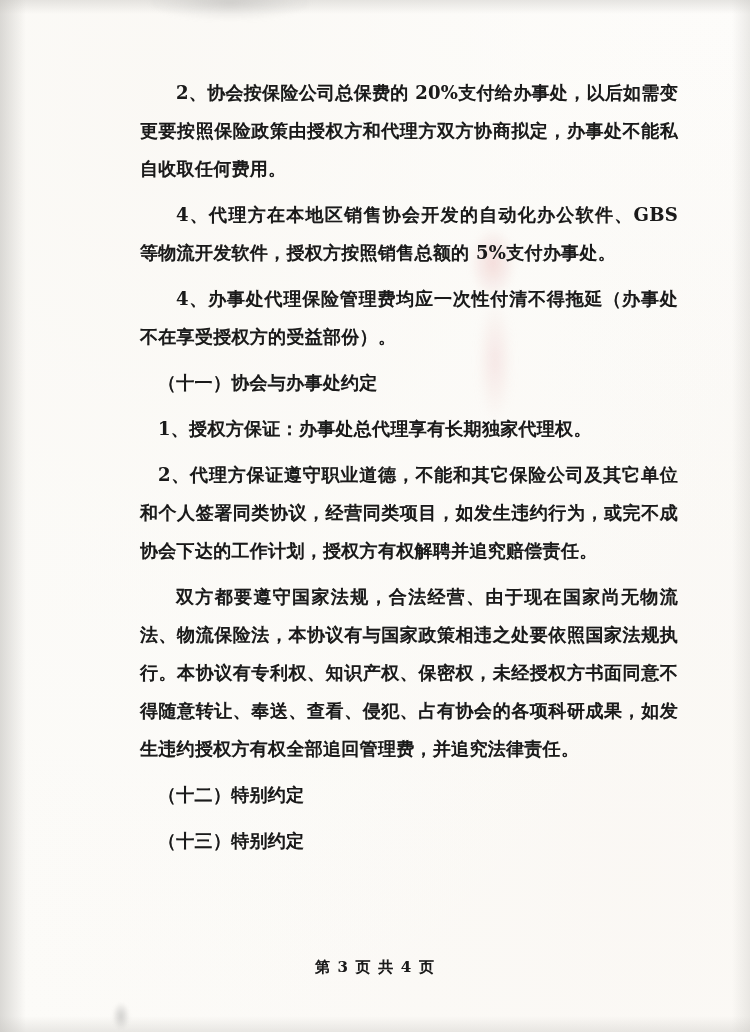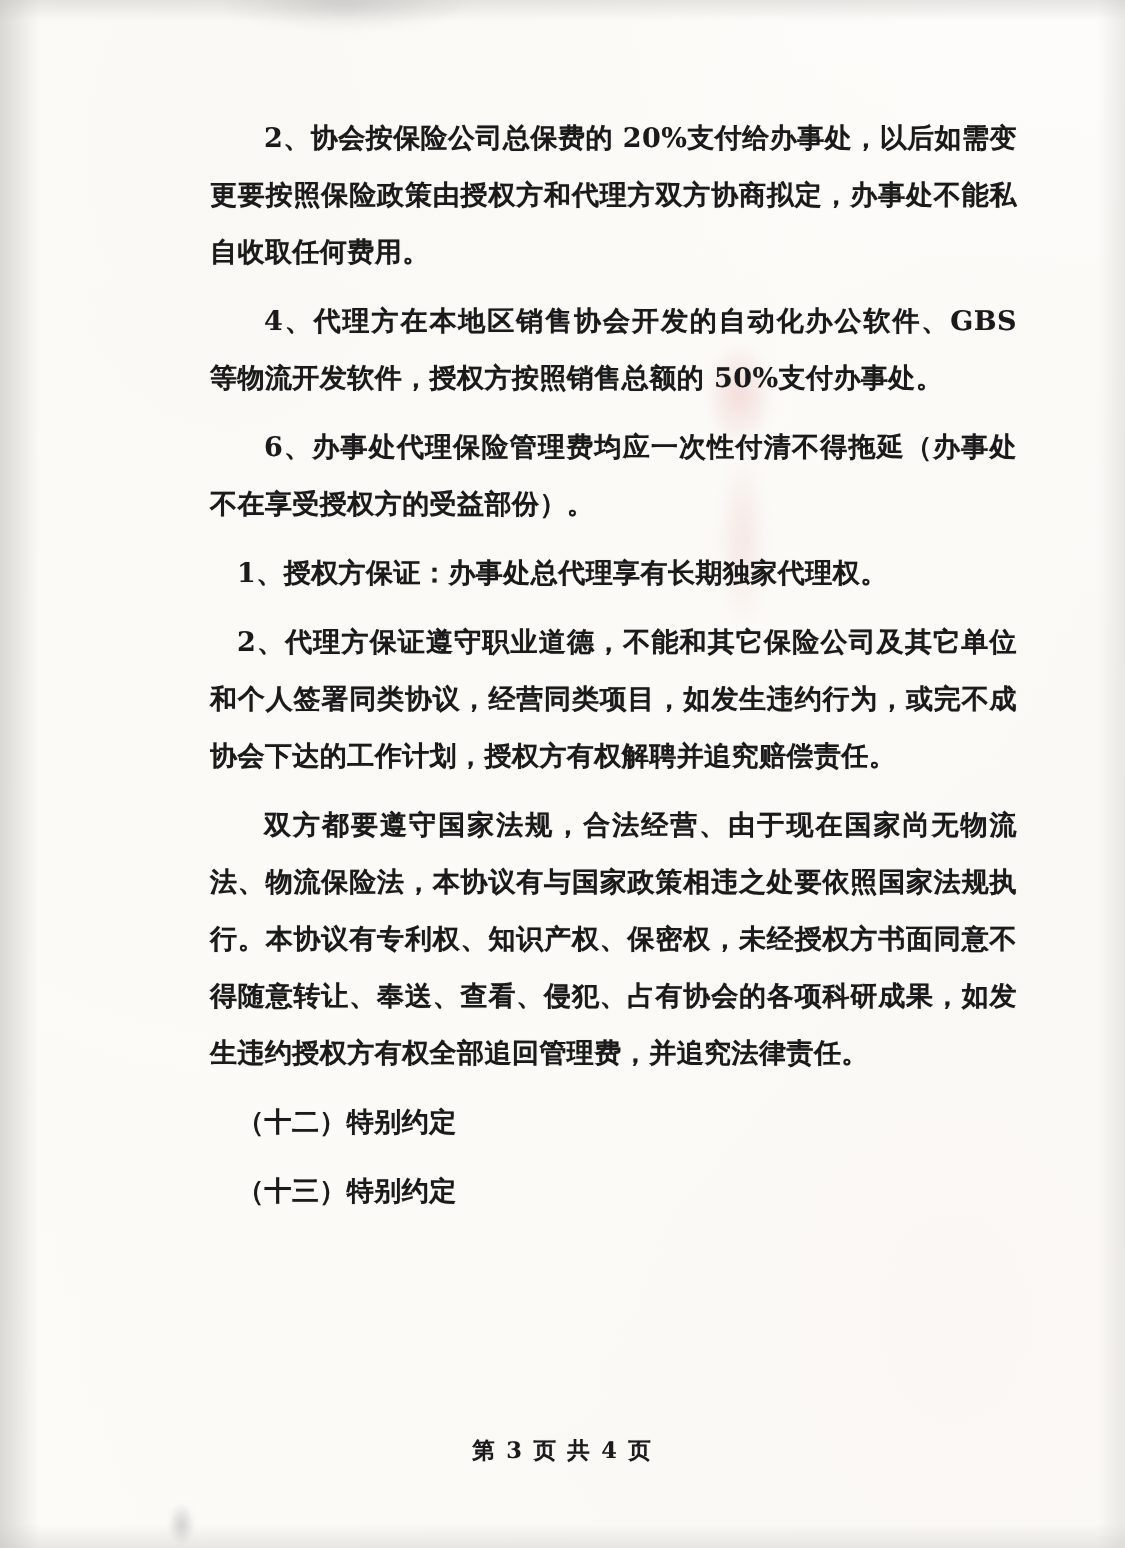--- a/index.html
+++ b/index.html
@@ -116,22 +116,23 @@
   <div class="edge-shadow-right"></div>
   <div class="edge-shadow-bottom"></div>
 
   <div class="stain stain-gray-top"></div>
   <div class="stain stain-pink-1"></div>
   <div class="stain stain-pink-2"></div>
   <div class="stain stain-gray-left"></div>
 
   <div class="content">
     <p class="para indent">2、协会按保险公司总保费的 20%支付给办事处，以后如需变更要按照保险政策由授权方和代理方双方协商拟定，办事处不能私自收取任何费用。</p>
-    <p class="para indent">4、代理方在本地区销售协会开发的自动化办公软件、GBS 等物流开发软件，授权方按照销售总额的 50%支付办事处。</p>
-    <p class="para indent">6、办事处代理保险管理费均应一次性付清不得拖延（办事处不在享受授权方的受益部份）。</p>
+    <p class="para indent">4、代理方在本地区销售协会开发的自动化办公软件、GBS 等物流开发软件，授权方按照销售总额的 5%支付办事处。</p>
+    <p class="para indent">4、办事处代理保险管理费均应一次性付清不得拖延（办事处不在享受授权方的受益部份）。</p>
+    <p class="para indent-small">（十一）协会与办事处约定</p>
     <p class="para indent-small">1、授权方保证：办事处总代理享有长期独家代理权。</p>
     <p class="para indent-small">2、代理方保证遵守职业道德，不能和其它保险公司及其它单位和个人签署同类协议，经营同类项目，如发生违约行为，或完不成协会下达的工作计划，授权方有权解聘并追究赔偿责任。</p>
     <p class="para indent">双方都要遵守国家法规，合法经营、由于现在国家尚无物流法、物流保险法，本协议有与国家政策相违之处要依照国家法规执行。本协议有专利权、知识产权、保密权，未经授权方书面同意不得随意转让、奉送、查看、侵犯、占有协会的各项科研成果，如发生违约授权方有权全部追回管理费，并追究法律责任。</p>
     <p class="para indent-small">（十二）特别约定</p>
     <p class="para indent-small">（十三）特别约定</p>
   </div>
 
   <div class="footer">第 3 页 共 4 页</div>
 </div>
 

